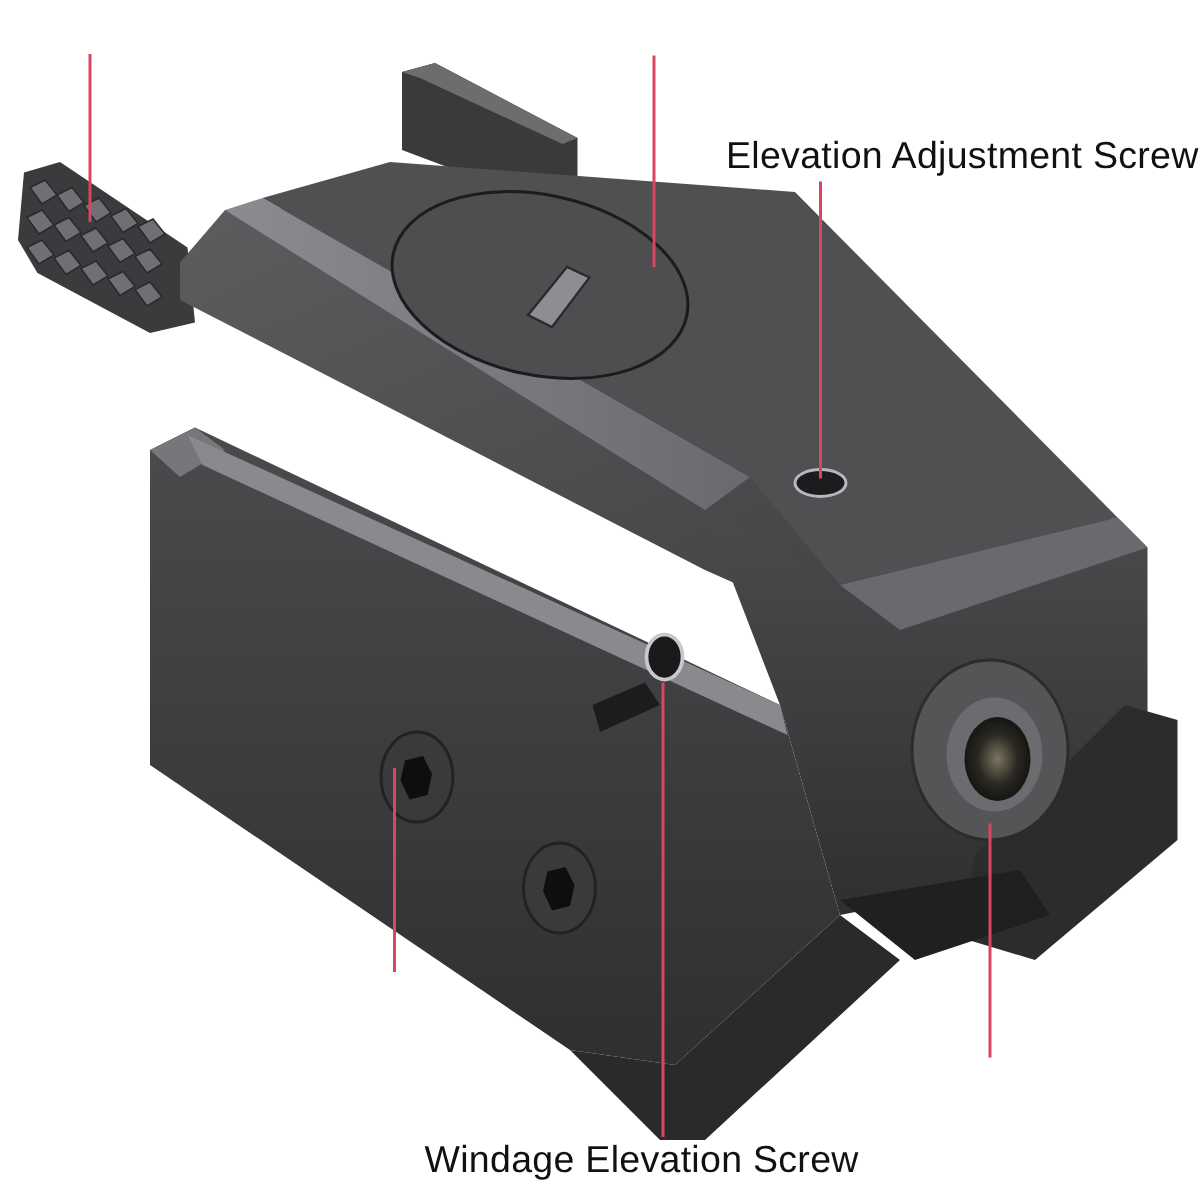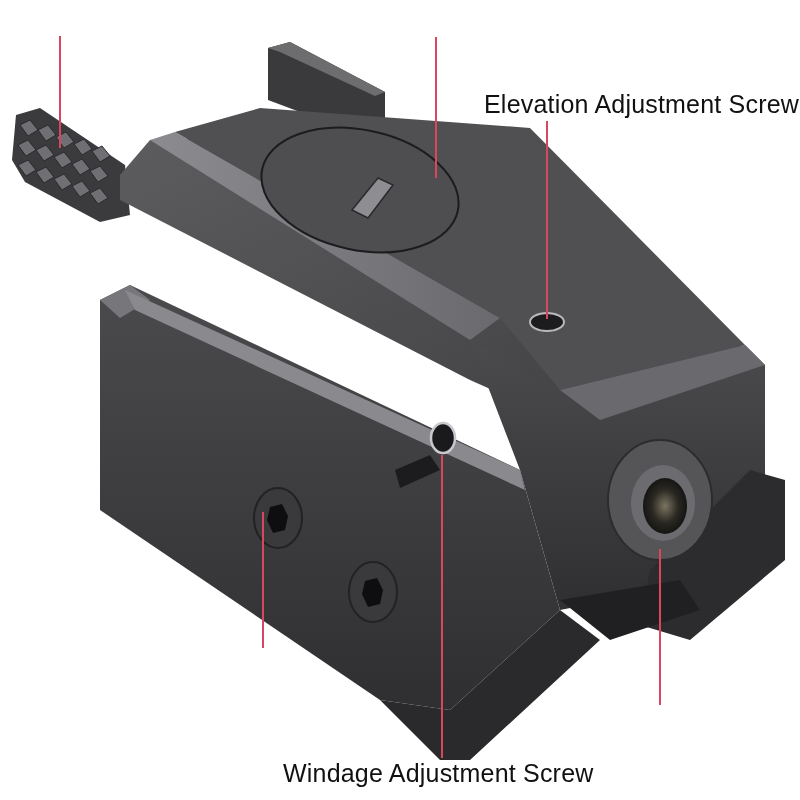--- a/index.html
+++ b/index.html
@@ -107,15 +107,15 @@
   </svg>
 
   <div class="leader" style="left:59px; top:36px; height:112px;"></div>
   <div class="leader" style="left:435px; top:37px; height:141px;"></div>
   <div class="leader" style="left:546px; top:121px; height:198px;"></div>
   <div class="leader" style="left:262px; top:512px; height:136px;"></div>
   <div class="leader" style="left:441px; top:455px; height:303px;"></div>
   <div class="leader" style="left:659px; top:549px; height:156px;"></div>
 
   <div class="label" style="left:457px; top:89px;margin-left:27px;">Elevation Adjustment Screw</div>
-  <div class="label" style="left:283px; top:758px;">Windage Adjustment Screw</div>
+  <div class="label" style="left:283px; top:758px;">Windage Elevation Screw</div>
 
 </div>
 
 </body></html>

